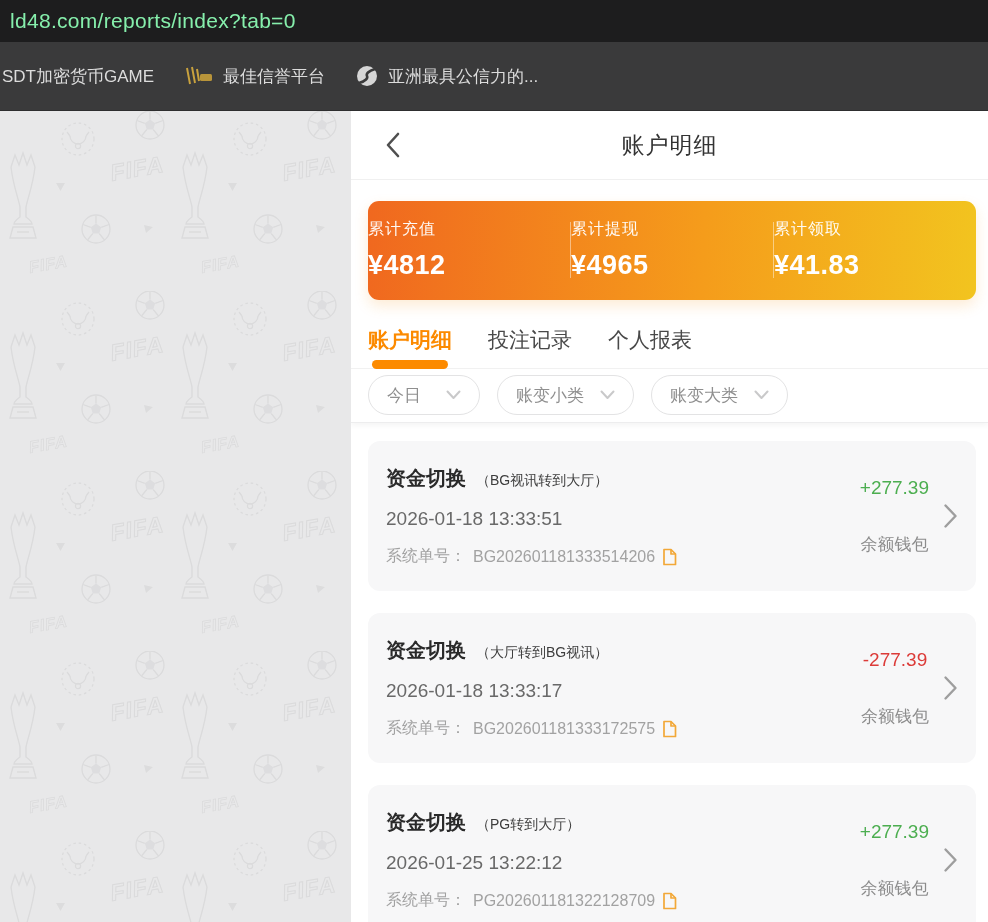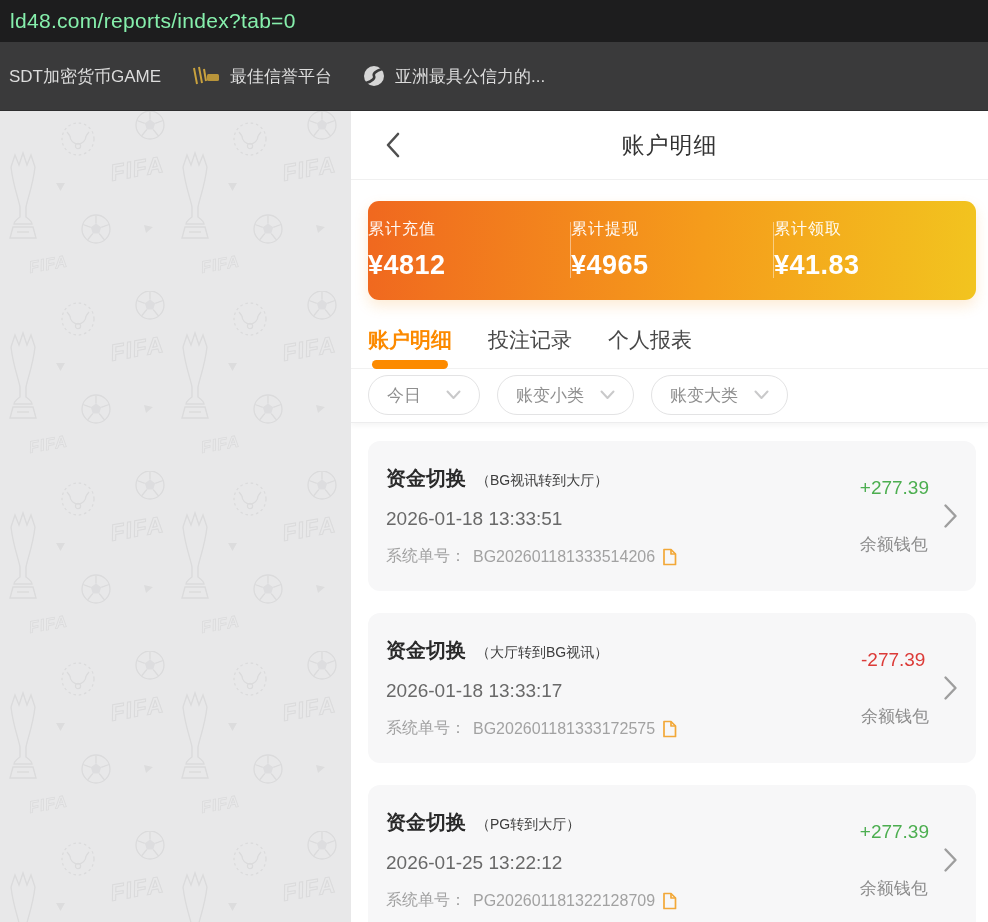--- a/index.html
+++ b/index.html
@@ -1,21 +1,21 @@
 <!DOCTYPE html>
 <html style="--accent: #fc8a00;"><head>
 <meta charset="utf-8">
 <style>
   * { margin:0; padding:0; box-sizing:border-box; }
   html,body { width:988px; height:922px; overflow:hidden; font-family:"Liberation Sans", sans-serif; background:#fff; }
 
   
   .urlbar { height:42px; background:#1d1d1e; display:flex; align-items:center; padding-left:10px; }
   .urlbar span { color:#86efac; font-size:21px; letter-spacing:.3px; }
-  .bookmarks { height:69px; background:#3a3a3b; display:flex; align-items:center; gap:30px; padding-left:9px; border-bottom:1px solid #2e2e2f; }
+  .bookmarks { height:69px; background:#3a3a3b; display:flex; align-items:center; gap:30px; padding-left:2px; border-bottom:1px solid #2e2e2f; }
   .bm { display:flex; align-items:center; gap:9px; color:#dcdcdc; font-size:17px; white-space:nowrap; cursor:pointer; }
 
   
   .main { display:flex; height:811px; }
   .left-bg { width:351px; height:100%; flex:0 0 351px; background:#e8e8e9; overflow:hidden; }
   .panel { flex:1; background:#fff; display:flex; flex-direction:column; overflow:hidden; }
 
   
   .hdr { position:relative; height:74px; display:flex; align-items:center; justify-content:center; border-bottom:1px solid #f0f0f0; }
   .hdr .back { position:absolute; left:33px; top:50%; transform:translateY(-50%); cursor:pointer; display:flex; }
@@ -47,21 +47,21 @@
   
   .txn-list { padding:18px 12px 0 17px; overflow:hidden; }
   .txn-card { background:#f7f7f8; border-radius:12px; height:150px; margin-bottom:22px;
               display:flex; align-items:center; padding:0 14px 0 18px; cursor:pointer; }
   .txn-left { flex:1; display:flex; flex-direction:column; gap:16px; }
   .txn-title-row { display:flex; align-items:baseline; gap:10px; }
   .txn-title { font-size:20px; font-weight:700; color:#2a2a2a; }
   .txn-subtitle { font-size:14px; color:#3d3d3d; }
   .txn-date { font-size:19px; color:#696969; }
   .txn-order { display:flex; align-items:center; gap:7px; font-size:16px; color:#a2a2a2; }
-  .txn-right { display:flex; flex-direction:column; align-items:flex-start; gap:34px; }
+  .txn-right { display:flex; flex-direction:column; align-items:center; gap:34px; }
   .txn-amount { font-size:19px; font-weight:500; }
   .txn-wallet { font-size:17px; color:#8c8c8c; }
   .txn-chev { margin-left:14px; margin-right:4px; display:flex; }
 </style>
 </head>
 <body>
 
 <div class="urlbar">
   <span>ld48.com/reports/index?tab=0</span>
 </div>

